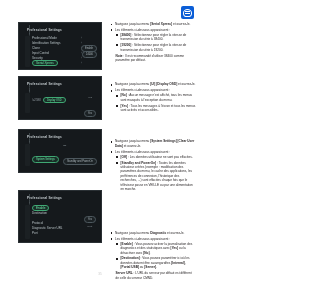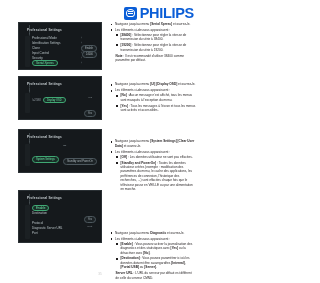--- a/index.html
+++ b/index.html
@@ -89,21 +89,20 @@
     font-size:3px;color:#c8c8c8;
   }
 </style>
 </head>
 <body>
 
 <div class="page">
 
   <div class="logo-wrap">
     <div class="logo-shield"></div>
-    <div class="logo-text">PHILIPS</div>
   </div>
 
   <div class="shot" id="shot0" style="top:22px;height:48px;">
     <div class="shot-title">Professional Settings</div>
     <div class="shot-rail" style="top:13px;height:31px;">
       <span>Advanced</span>
     </div>
     <div class="menu" id="menu0" style="top:12px;width:50px;">
         <div class="mrow">
           <span class="lbl">Professional Mode</span>

